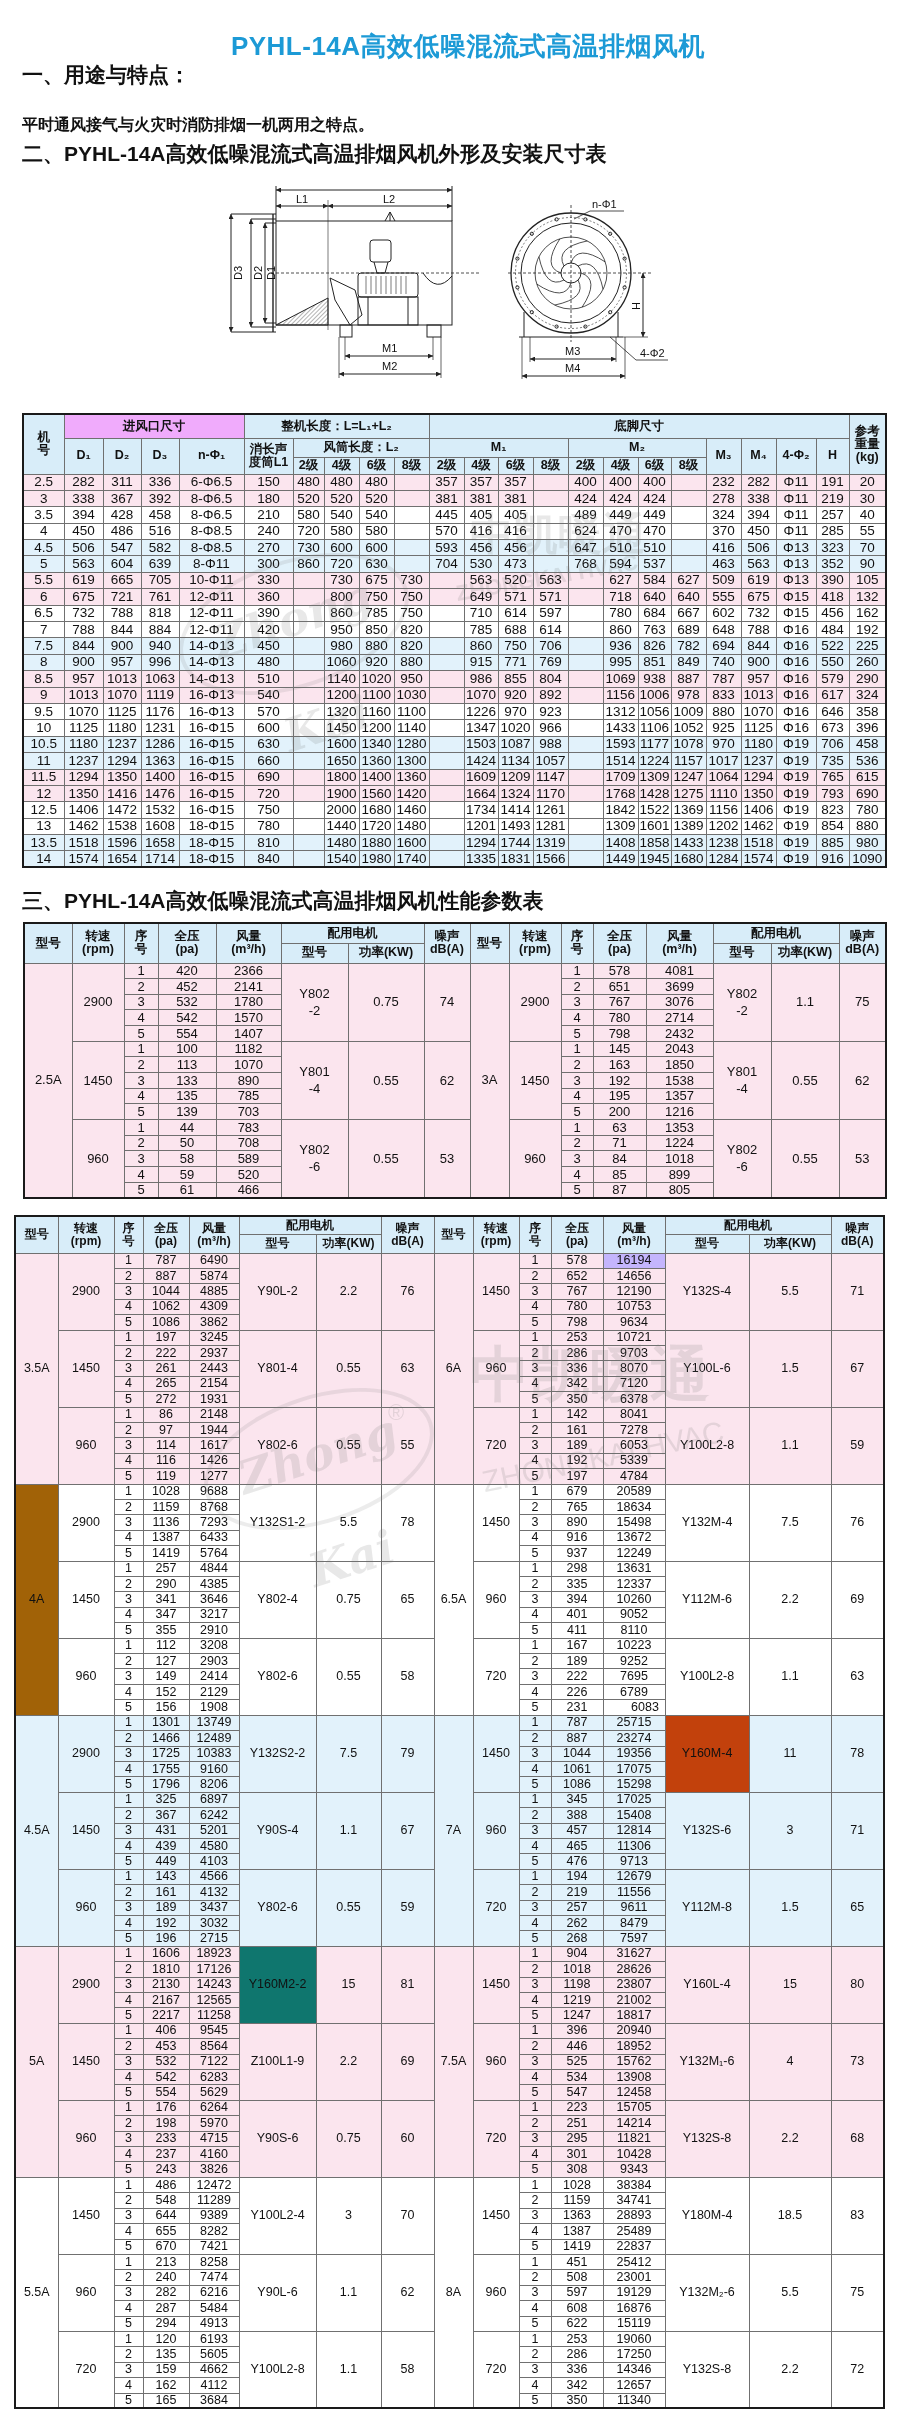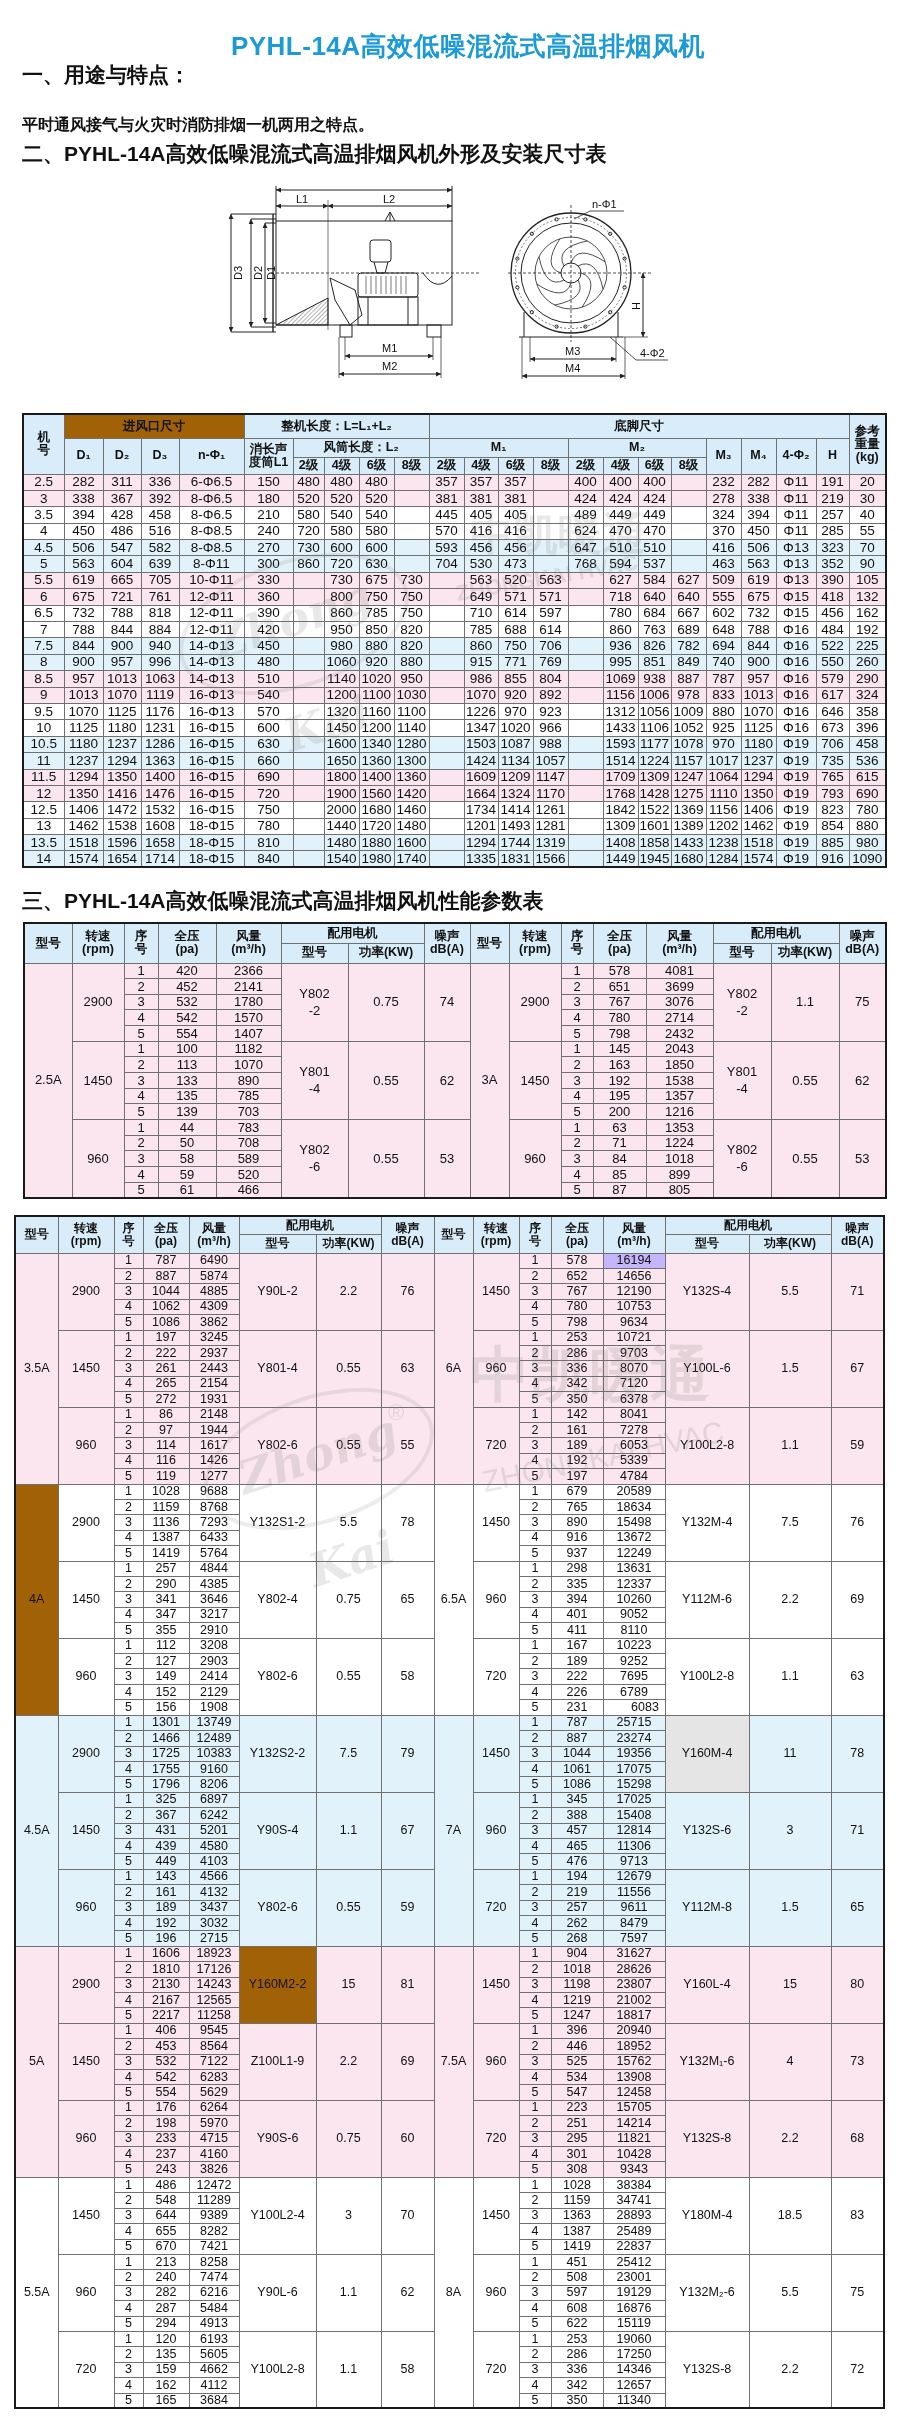--- a/index.html
+++ b/index.html
@@ -170,21 +170,21 @@
       <col style="width:35px">
         <col style="width:35px">
         <col style="width:40px">
         <col style="width:33px">
         <col style="width:37px">
     </colgroup>
   <thead>
         <tr class="h1">
           <th rowspan="3" style="background: rgb(216, 237, 249);">机
 号</th>
-          <th colspan="4" style="background: #a16207;">进风口尺寸</th>
+          <th colspan="4" style="background: #f0abfc;">进风口尺寸</th>
           <th colspan="5" style="background: rgb(216, 237, 249);">整机长度：L=L₁+L₂</th>
           <th colspan="12" style="background: rgb(216, 237, 249);">底脚尺寸</th>
           <th rowspan="3" style="background: rgb(216, 237, 249);">参考
 重量
 (kg)</th>
         </tr>
         <tr class="h2">
           <th rowspan="2" style="background: rgb(216, 237, 249);">D₁</th>
           <th rowspan="2" style="background: rgb(216, 237, 249);">D₂</th>
           <th rowspan="2" style="background: rgb(216, 237, 249);">D₃</th>
@@ -1382,21 +1382,21 @@
           <td style="background: rgb(226, 242, 251);">1301</td>
           <td style="background: rgb(226, 242, 251);">13749</td>
           <td rowspan="5" class="motor" style="background: rgb(226, 242, 251);">Y132S2-2</td>
           <td rowspan="5" style="background: rgb(226, 242, 251);">7.5</td>
           <td rowspan="5" style="background: rgb(226, 242, 251);">79</td>
           <td rowspan="15" style="background: rgb(226, 242, 251);">7A</td>
           <td rowspan="5" style="background: rgb(226, 242, 251);">1450</td>
           <td style="background: rgb(226, 242, 251);">1</td>
           <td style="background: rgb(226, 242, 251);">787</td>
           <td style="background: rgb(226, 242, 251);">25715</td>
-          <td rowspan="5" class="motor" style="background: #e5e5e5; margin-left: 29px;">Y160M-4</td>
+          <td rowspan="5" class="motor" style="background: #c2410c; margin-left: 29px;">Y160M-4</td>
           <td rowspan="5" style="background: rgb(226, 242, 251);">11</td>
           <td rowspan="5" style="background: rgb(226, 242, 251);">78</td>
         </tr>
         <tr>
           <td style="background: rgb(226, 242, 251);">2</td>
           <td style="background: rgb(226, 242, 251);">1466</td>
           <td style="background: rgb(226, 242, 251);">12489</td>
           <td style="background: rgb(226, 242, 251);">2</td>
           <td style="background: rgb(226, 242, 251);">887</td>
           <td style="background: rgb(226, 242, 251);">23274</td>
@@ -1520,21 +1520,21 @@
           <td style="background: rgb(226, 242, 251);">5</td>
           <td style="background: rgb(226, 242, 251);">268</td>
           <td style="background: rgb(226, 242, 251);">7597</td>
         </tr>
         <tr>
           <td rowspan="15" style="background: rgb(251, 229, 238);">5A</td>
           <td rowspan="5" style="background: rgb(251, 229, 238);">2900</td>
           <td style="background: rgb(251, 229, 238);">1</td>
           <td style="background: rgb(251, 229, 238);">1606</td>
           <td style="background: rgb(251, 229, 238);">18923</td>
-          <td rowspan="5" class="motor" style="background: #a16207;">Y160M2-2</td>
+          <td rowspan="5" class="motor" style="background: #0f766e;">Y160M2-2</td>
           <td rowspan="5" style="background: rgb(251, 229, 238);">15</td>
           <td rowspan="5" style="background: rgb(251, 229, 238);">81</td>
           <td rowspan="15" style="background: rgb(251, 229, 238);">7.5A</td>
           <td rowspan="5" style="background: rgb(251, 229, 238);">1450</td>
           <td style="background: rgb(251, 229, 238);">1</td>
           <td style="background: rgb(251, 229, 238);">904</td>
           <td style="background: rgb(251, 229, 238);">31627</td>
           <td rowspan="5" class="motor" style="background: rgb(251, 229, 238);">Y160L-4</td>
           <td rowspan="5" style="background: rgb(251, 229, 238);">15</td>
           <td rowspan="5" style="background: rgb(251, 229, 238);">80</td>

